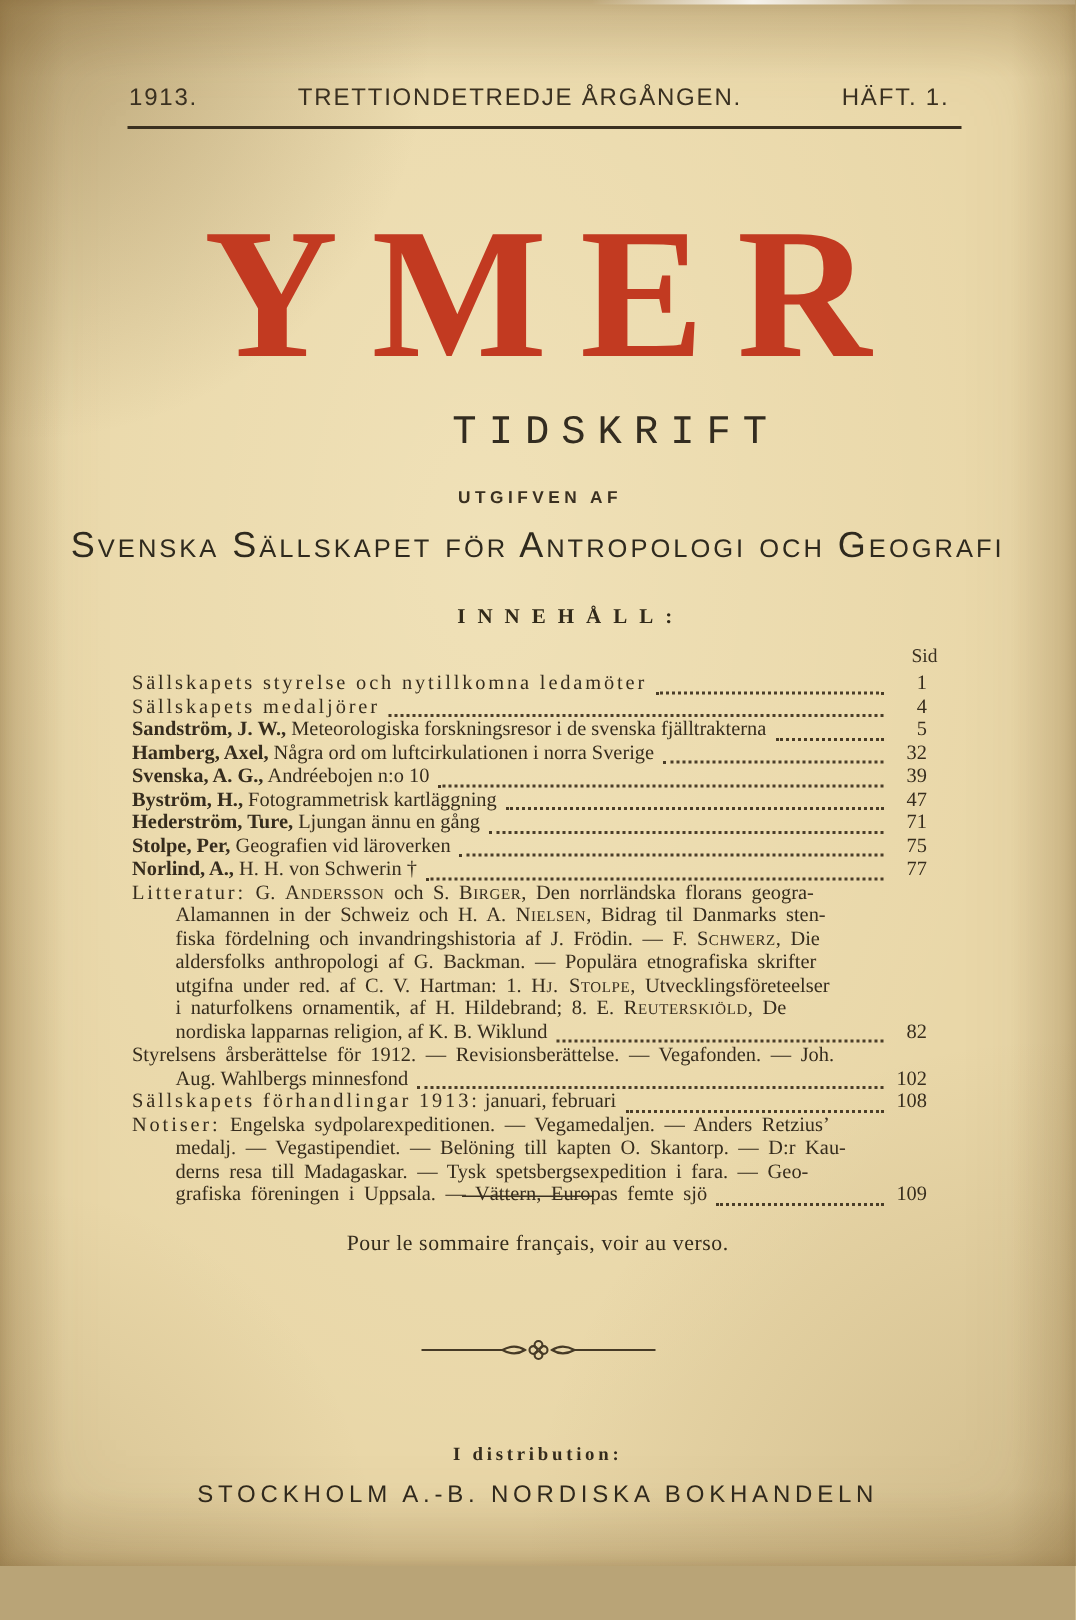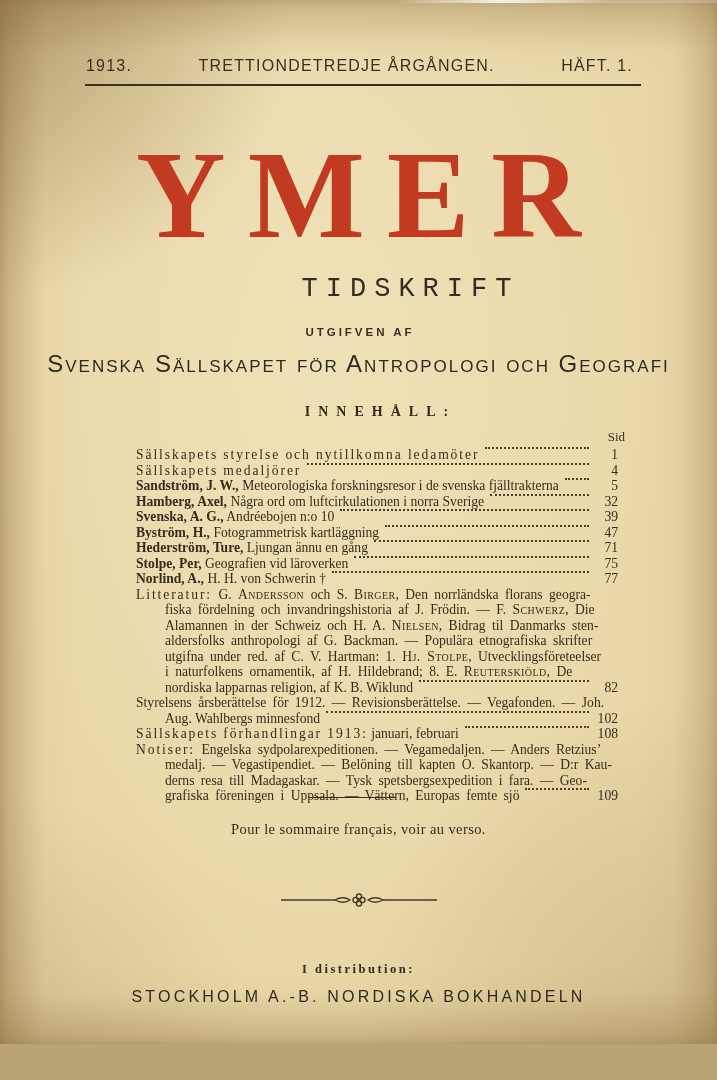--- a/index.html
+++ b/index.html
@@ -43,22 +43,22 @@
     font-variant:small-caps; font-size:24px; letter-spacing:2px; color:#2f2a1e; }
 
   
   .toc-heading { position:absolute; top:404px; left:0; width:100%;
     text-align:center; font-size:14px; font-weight:600; letter-spacing:8px; text-indent:8px; color:#312919;padding-left:18px; }
   .sid-label { position:absolute; top:429px; right:92px; font-size:13px; color:#3a3020; }
 
   
   .toc { position:absolute; top:447px; left:88px; width:530px; }
   .toc-entry { margin:0; }
-  .toc-line { display:flex; align-items:flex-start;
-    font-size:13.6px; line-height:15.5px; white-space:nowrap; color:#362c1d;margin-left:48px; }
+  .toc-line { display:flex; align-items:flex-end;
+    font-size:13.6px; line-height:15.5px; white-space:nowrap; color:#362c1d; }
   .toc-line.indent { padding-left:29px; }
   .toc-line.wide { word-spacing:3px; }
   .seg-b { font-weight:bold; }
   .seg-sp { letter-spacing:1.9px; }
   .seg-sc { font-variant:small-caps; letter-spacing:.4px; }
   .leader { flex:1 1 auto; min-width:10px; height:0;
     border-bottom:2px dotted #4a3d28; margin:0 3px 0 6px; }
   .page-num { flex:0 0 auto; min-width:26px; text-align:right; font-size:13.6px; }
 
   
@@ -155,24 +155,24 @@
           <span class="toc-text"><span class="seg-b">Norlind, A.,</span><span class="seg-n"> H. H. von Schwerin †</span></span>
           <span class="leader"></span>
           <span class="page-num">77</span>
         </div>
       </div>
       <div class="toc-entry">
         <div class="toc-line wide">
           <span class="toc-text"><span class="seg-sp">Litteratur:</span><span class="seg-n"> G. </span><span class="seg-sc">Andersson</span><span class="seg-n"> och S. </span><span class="seg-sc">Birger</span><span class="seg-n">, Den norrländska florans geogra-</span></span>
         </div>
         <div class="toc-line indent wide">
+          <span class="toc-text"><span class="seg-n">Alamannen in der Schweiz och H. A. </span><span class="seg-sc">Nielsen</span><span class="seg-n">, Bidrag til Danmarks sten-</span></span>
+        </div>
+        <div class="toc-line indent wide">
           <span class="toc-text"><span class="seg-n">fiska fördelning och invandringshistoria af J. Frödin. — F. </span><span class="seg-sc">Schwerz</span><span class="seg-n">, Die</span></span>
-        </div>
-        <div class="toc-line indent wide">
-          <span class="toc-text"><span class="seg-n">Alamannen in der Schweiz och H. A. </span><span class="seg-sc">Nielsen</span><span class="seg-n">, Bidrag til Danmarks sten-</span></span>
         </div>
         <div class="toc-line indent wide">
           <span class="toc-text"><span class="seg-n">aldersfolks anthropologi af G. Backman. — Populära etnografiska skrifter</span></span>
         </div>
         <div class="toc-line indent wide">
           <span class="toc-text"><span class="seg-n">utgifna under red. af C. V. Hartman: 1. </span><span class="seg-sc">Hj. Stolpe</span><span class="seg-n">, Utvecklingsföreteelser</span></span>
         </div>
         <div class="toc-line indent wide">
           <span class="toc-text"><span class="seg-n">i naturfolkens ornamentik, af H. Hildebrand; 8. E. </span><span class="seg-sc">Reuterskiöld</span><span class="seg-n">, De</span></span>
         </div>

